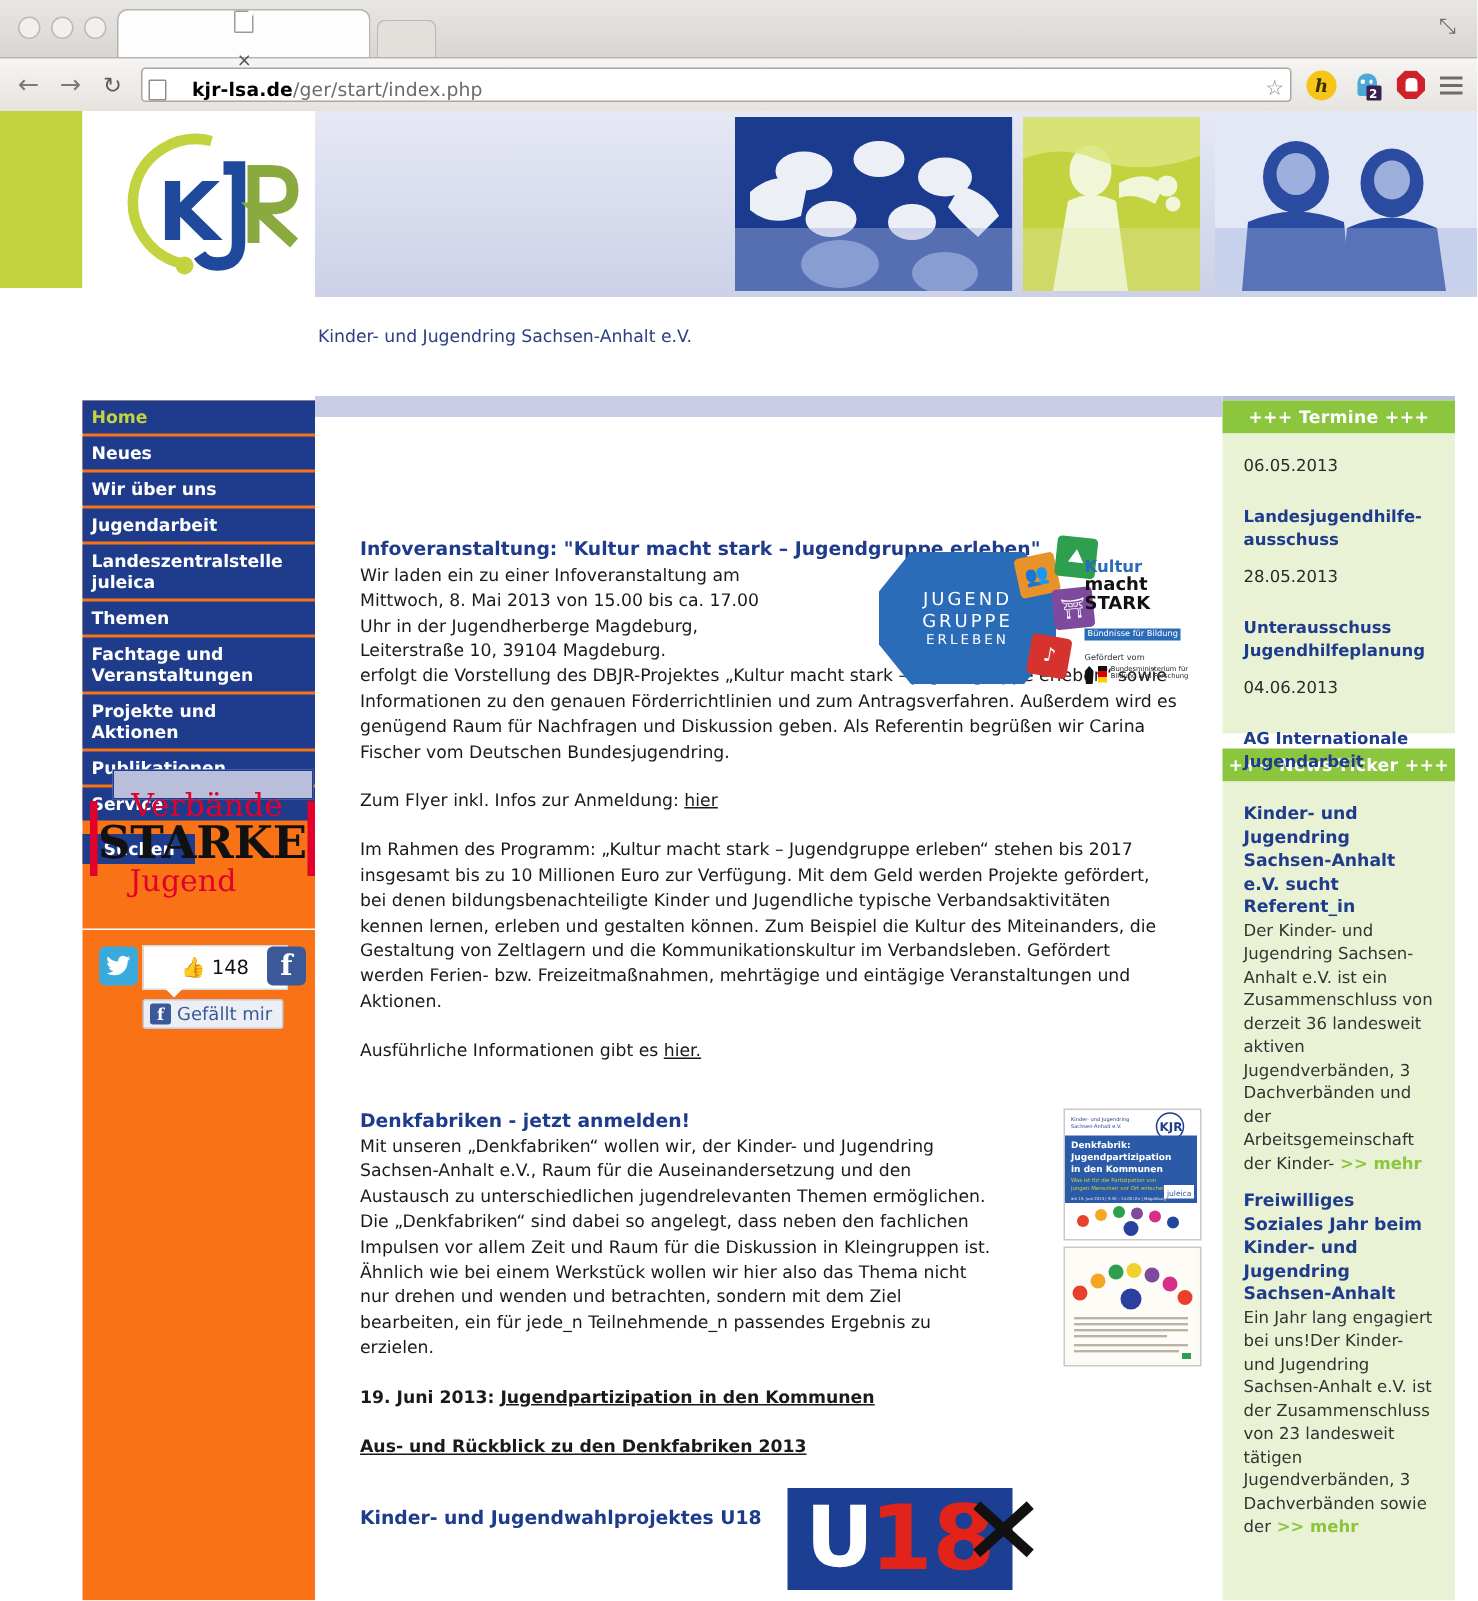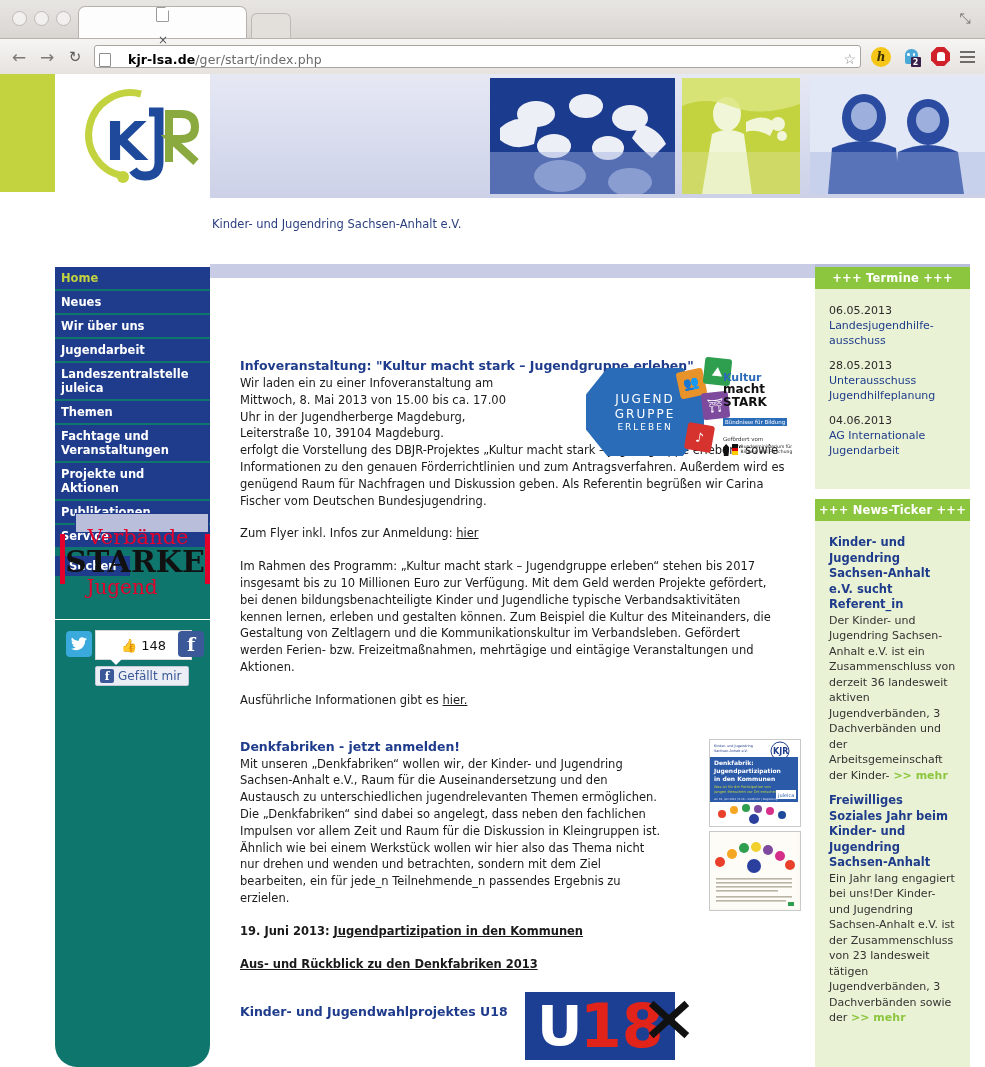--- a/index.html
+++ b/index.html
@@ -84,21 +84,21 @@
     background:linear-gradient(#e6e8f4,#ccd1e8);}
   .bimg{position:absolute;top:4px;height:116px;overflow:hidden;}
   .claim{position:absolute;left:212px;top:143px;font-size:11.5px;color:#2b3f80;}
 
   
   .bluebar{position:absolute;left:55px;top:124px;width:155px;height:69px;background:#fff;}
   .subbar{position:absolute;left:210px;top:190px;width:605px;height:14px;background:#c8cce4;}
 
   
   .leftcol{position:absolute;left:55px;top:193px;width:155px;height:800px;
-    background:#0f766e;border-radius:22px;}
+    background:#f97316;}
   .nav{position:absolute;left:0;top:0;width:155px;}
   .navitem{background:#1f3c8c;color:#fff;font-size:11.5px;font-weight:bold;
     padding:4px 6px;margin-bottom:2px;line-height:14px;cursor:pointer;}
   .navitem.active{color:#c3d23f;}
   .searchlbl{background:#1f3c8c;color:#fff;font-size:11.5px;font-weight:bold;
     padding:3px 14px;display:inline-block;margin-top:7px;}
   .searchinput{position:absolute;left:75px;top:439px;width:134px;height:20px;
     background:#b9bedb;border:1px solid #1f3c8c;box-sizing:border-box;}
   .starke{position:absolute;left:60px;top:448px;width:150px;height:82px;}
   .social{position:absolute;left:55px;top:545px;width:155px;height:80px;
@@ -131,21 +131,21 @@
   .p a,.lnk{color:#1a1a1a;text-decoration:underline;}
   .lnk-b{color:#1f3c8c;font-weight:bold;text-decoration:underline;}
   .spacer{height:16px;}
 
   
   .rightcol{position:absolute;left:815px;top:190px;width:170px;height:803px;background:#fff;}
   .boxhead{background:#8cc63f;color:#fff;font-size:11.5px;font-weight:bold;
     text-align:center;padding:4px 0;letter-spacing:0.2px;}
   .boxbody{background:#e9f2d4;padding:14px 12px 12px 14px;box-sizing:border-box;}
   .tdate{font-size:11px;color:#2a2a2a;line-height:15px;}
-  .ttitle{font-size:11px;color:#1f3c8c;font-weight:normal;line-height:15px;margin-bottom:10px;}
+  .ttitle{font-size:11px;color:#1f3c8c;font-weight:bold;line-height:15px;margin-bottom:10px;margin-top:19px;}
   .ntitle{font-size:11.5px;color:#1f3c8c;font-weight:bold;line-height:15.5px;}
   .ntext{font-size:11px;color:#333;line-height:15.5px;margin-bottom:10px;}
   .more{color:#8cc63f;font-weight:bold;}
   .rc-top{position:absolute;left:0;top:0;width:155px;}
   .rc-strip{position:absolute;left:0;top:0;width:155px;height:3px;background:#b9bedb;}
 
   
   .jge{position:absolute;right:14px;top:8px;width:215px;height:110px;}
   .hexbadge{position:absolute;left:0;top:12px;width:118px;height:88px;background:#2b6cb8;
     clip-path:polygon(18% 0,82% 0,100% 30%,100% 70%,82% 100%,18% 100%,0 70%,0 30%);

